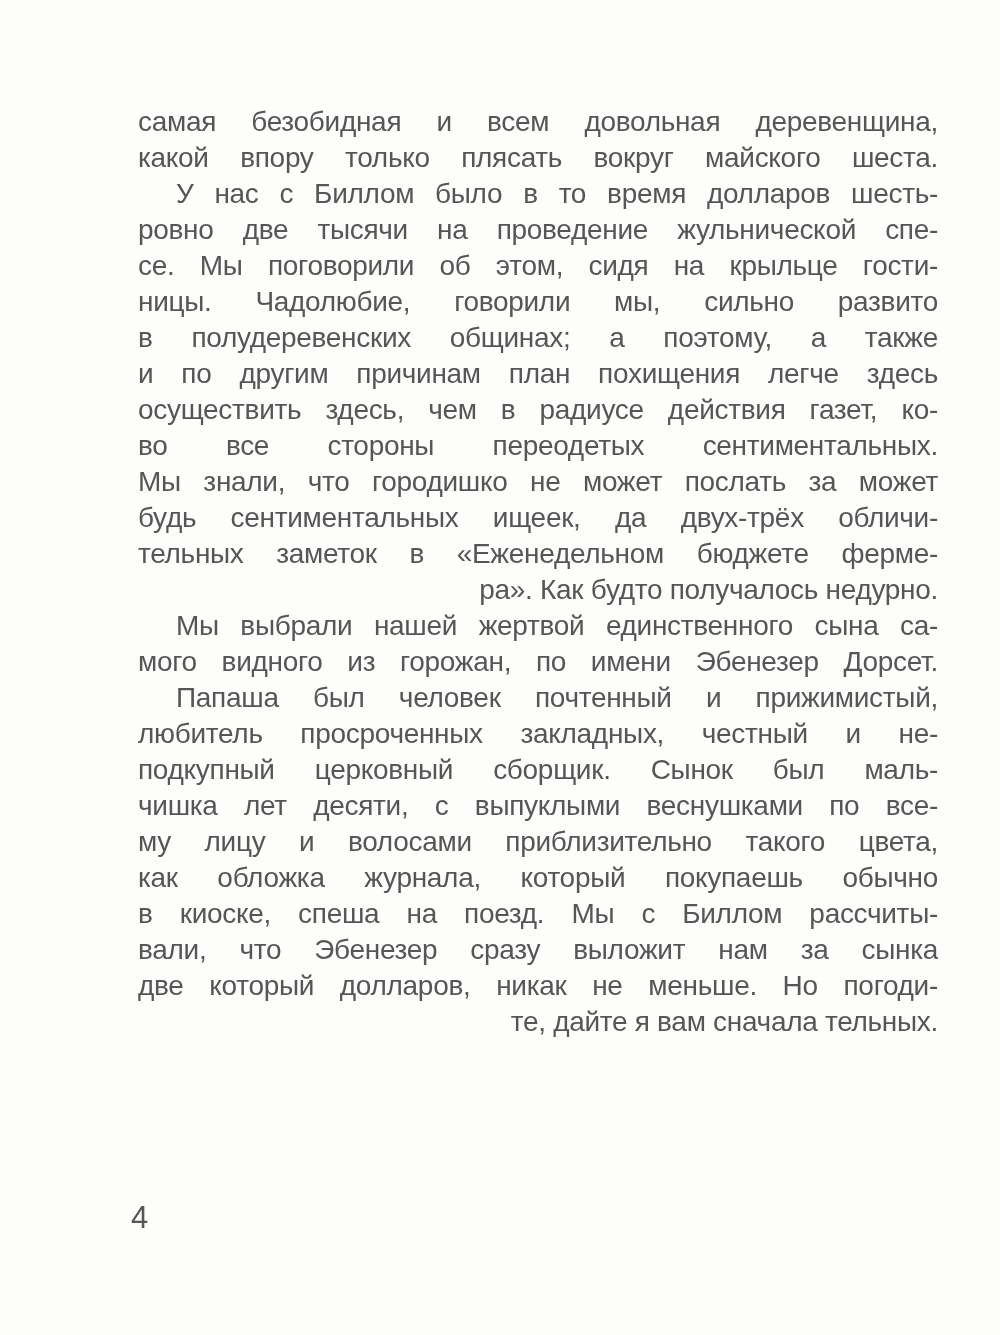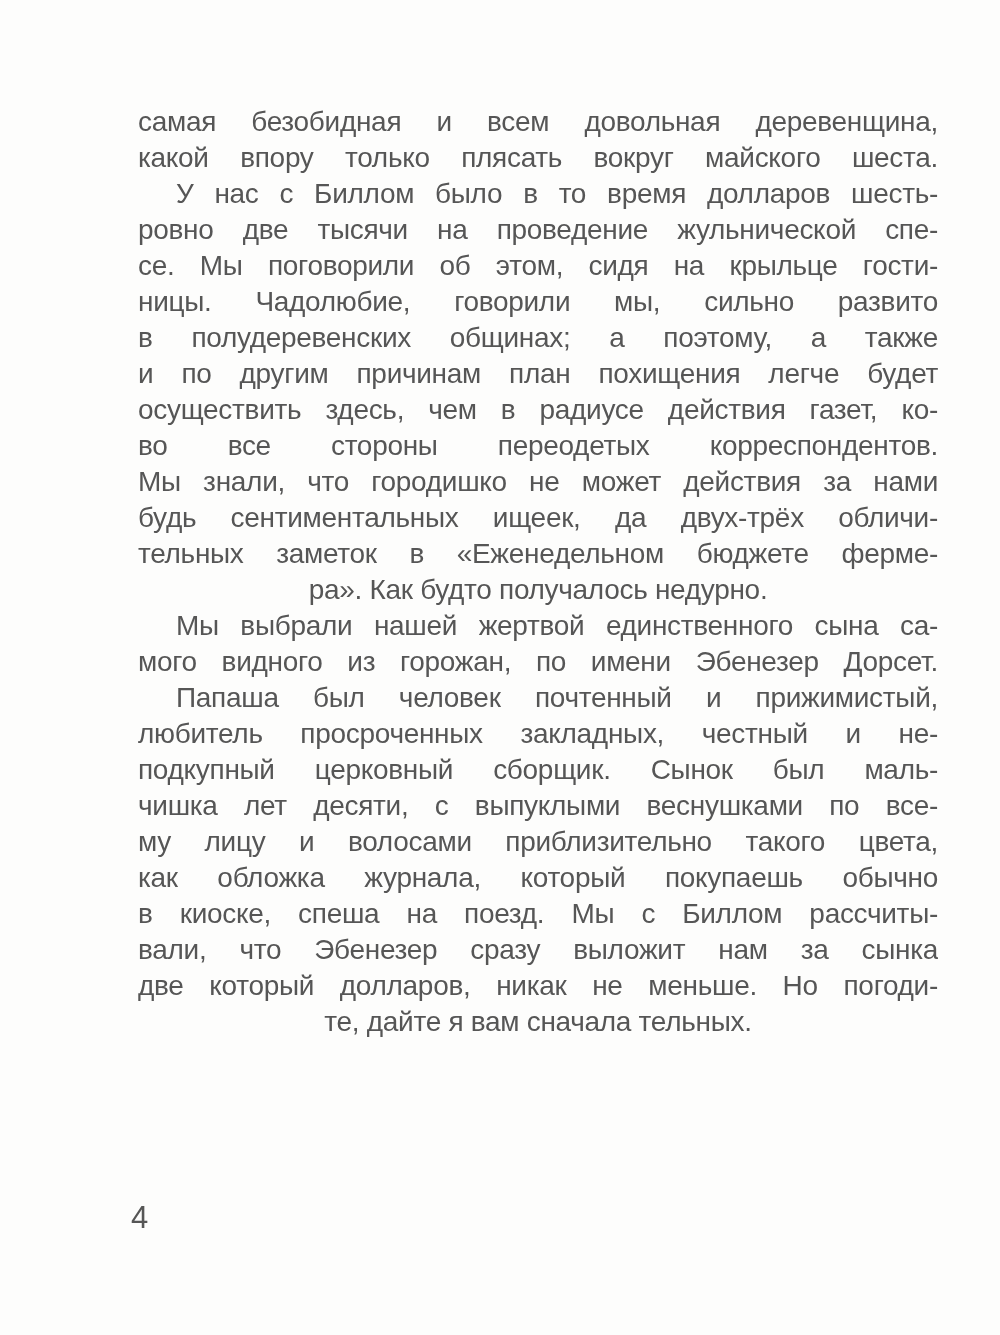--- a/index.html
+++ b/index.html
@@ -27,21 +27,21 @@
     font-size: 28px;
     line-height: 36px;
     letter-spacing: -0.3px;
   }
   .paragraph {
     margin: 0;
     padding: 0;
   }
   .line {
     white-space: normal;
-    text-align: center;
+    text-align: right;
     height: 36px;
     overflow: hidden;
   }
   .line.j {
     text-align: justify;
     text-align-last: justify;
   }
   .line.indent {
     text-indent: 38px;
   }
@@ -63,24 +63,24 @@
       <div class="paragraph">
         <div class="line j">самая безобидная и всем довольная деревенщина,</div>
         <div class="line j">какой впору только плясать вокруг майского шеста.</div>
       </div>
       <div class="paragraph">
         <div class="line j indent">У нас с Биллом было в то время долларов шесть-</div>
         <div class="line j">ровно две тысячи на проведение жульнической спе-</div>
         <div class="line j">се. Мы поговорили об этом, сидя на крыльце гости-</div>
         <div class="line j">ницы. Чадолюбие, говорили мы, сильно развито</div>
         <div class="line j">в полудеревенских общинах; а поэтому, а также</div>
-        <div class="line j">и по другим причинам план похищения легче будет</div>
+        <div class="line j">и по другим причинам план похищения легче здесь</div>
         <div class="line j">осуществить здесь, чем в радиусе действия газет, ко-</div>
-        <div class="line j">во все стороны переодетых корреспондентов.</div>
-        <div class="line j">Мы знали, что городишко не может действия за нами</div>
+        <div class="line j">во все стороны переодетых сентиментальных.</div>
+        <div class="line j">Мы знали, что городишко не может послать за может</div>
         <div class="line j">будь сентиментальных ищеек, да двух-трёх обличи-</div>
         <div class="line j">тельных заметок в «Еженедельном бюджете ферме-</div>
         <div class="line">ра». Как будто получалось недурно.</div>
       </div>
       <div class="paragraph">
         <div class="line j indent">Мы выбрали нашей жертвой единственного сына са-</div>
         <div class="line j">мого видного из горожан, по имени Эбенезер Дорсет.</div>
       </div>
       <div class="paragraph">
         <div class="line j indent">Папаша был человек почтенный и прижимистый,</div>

